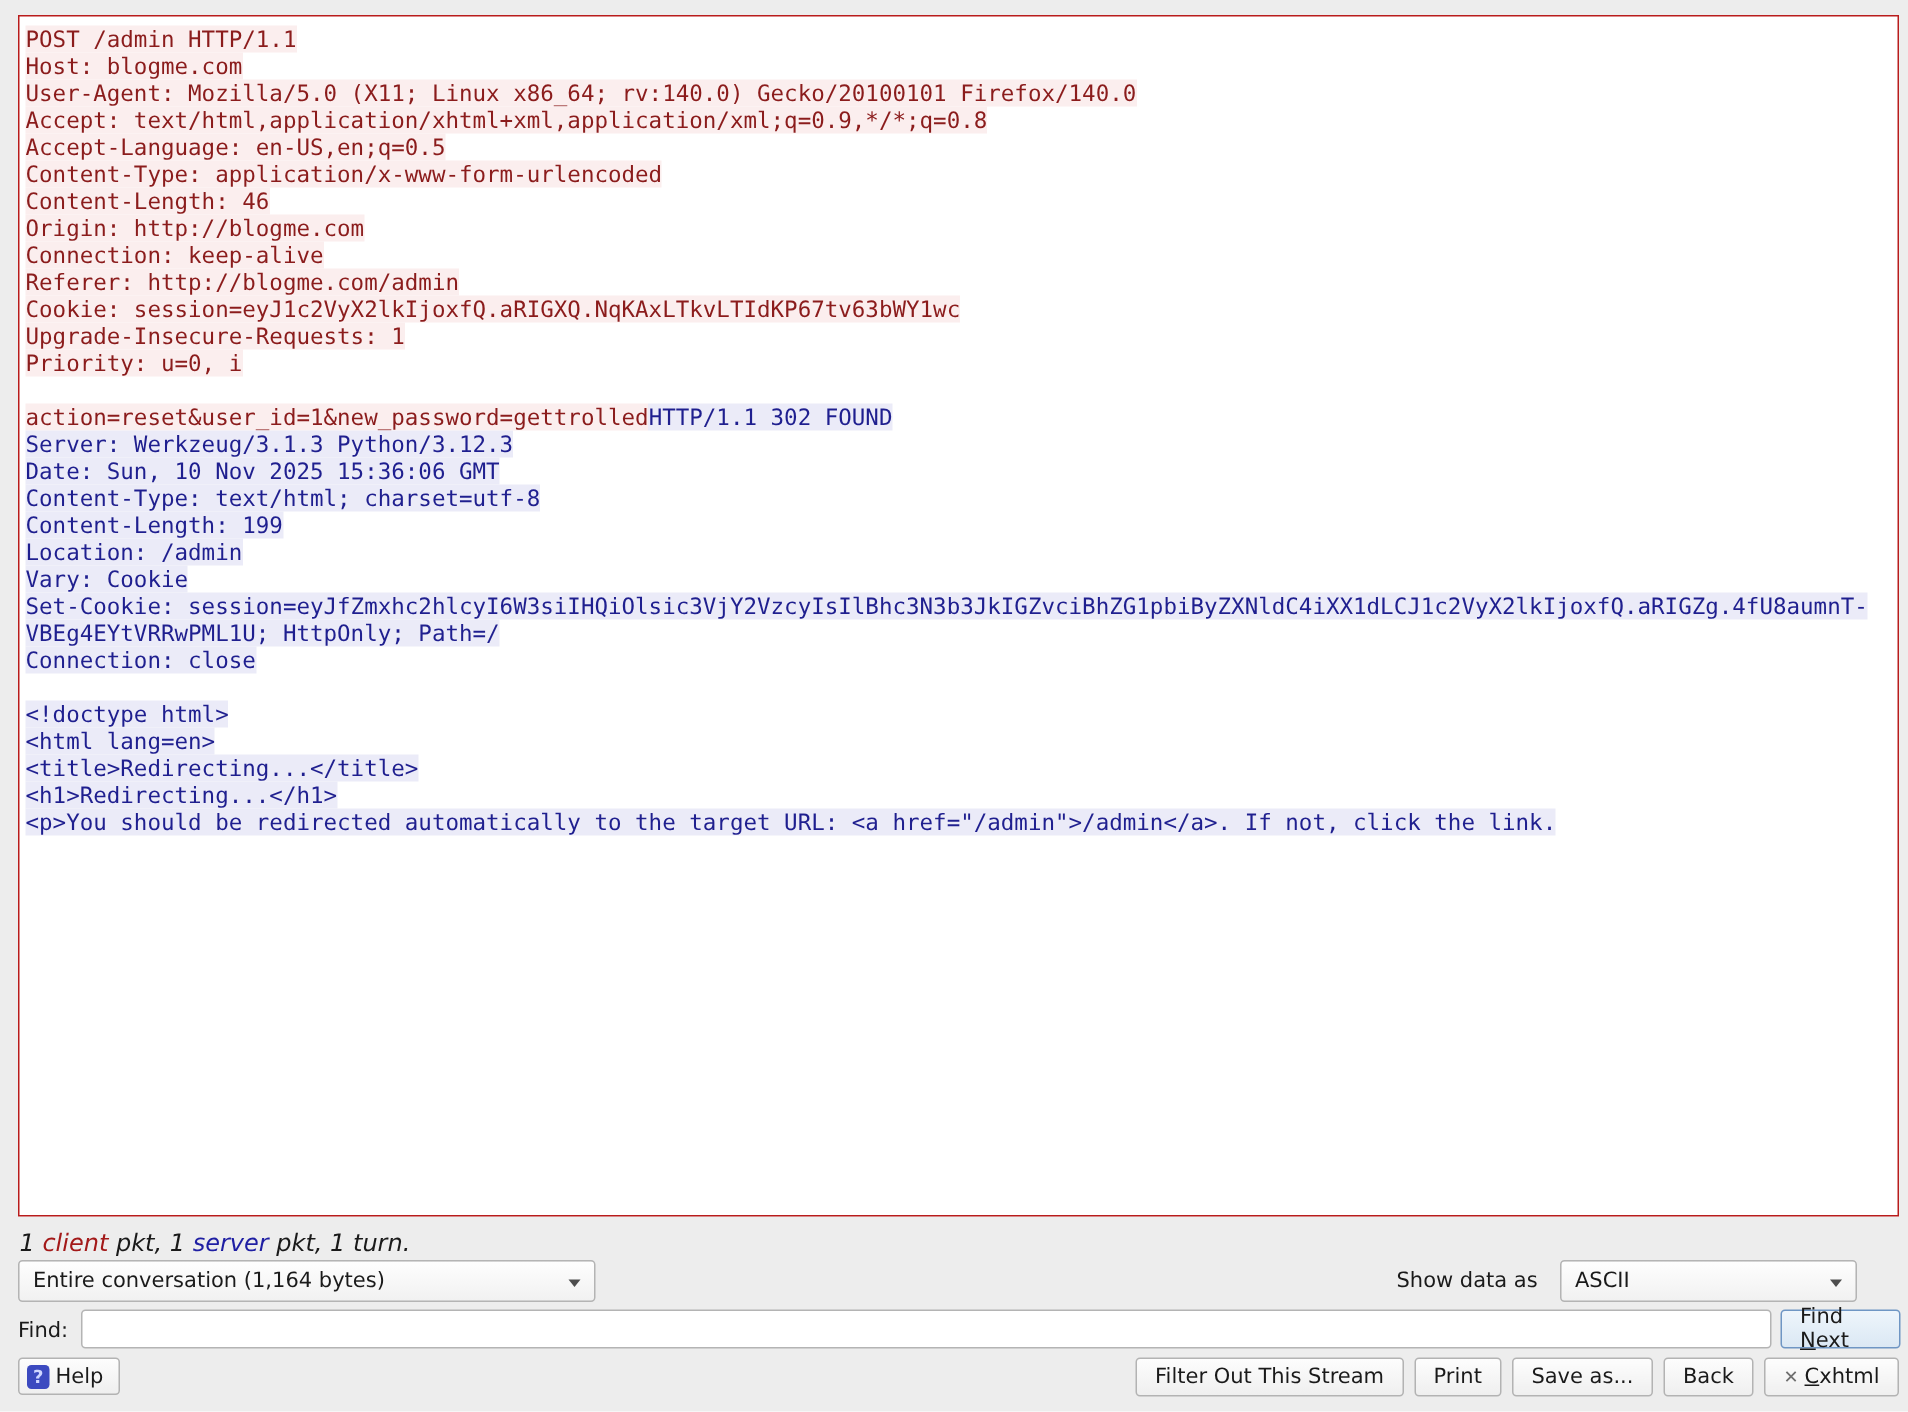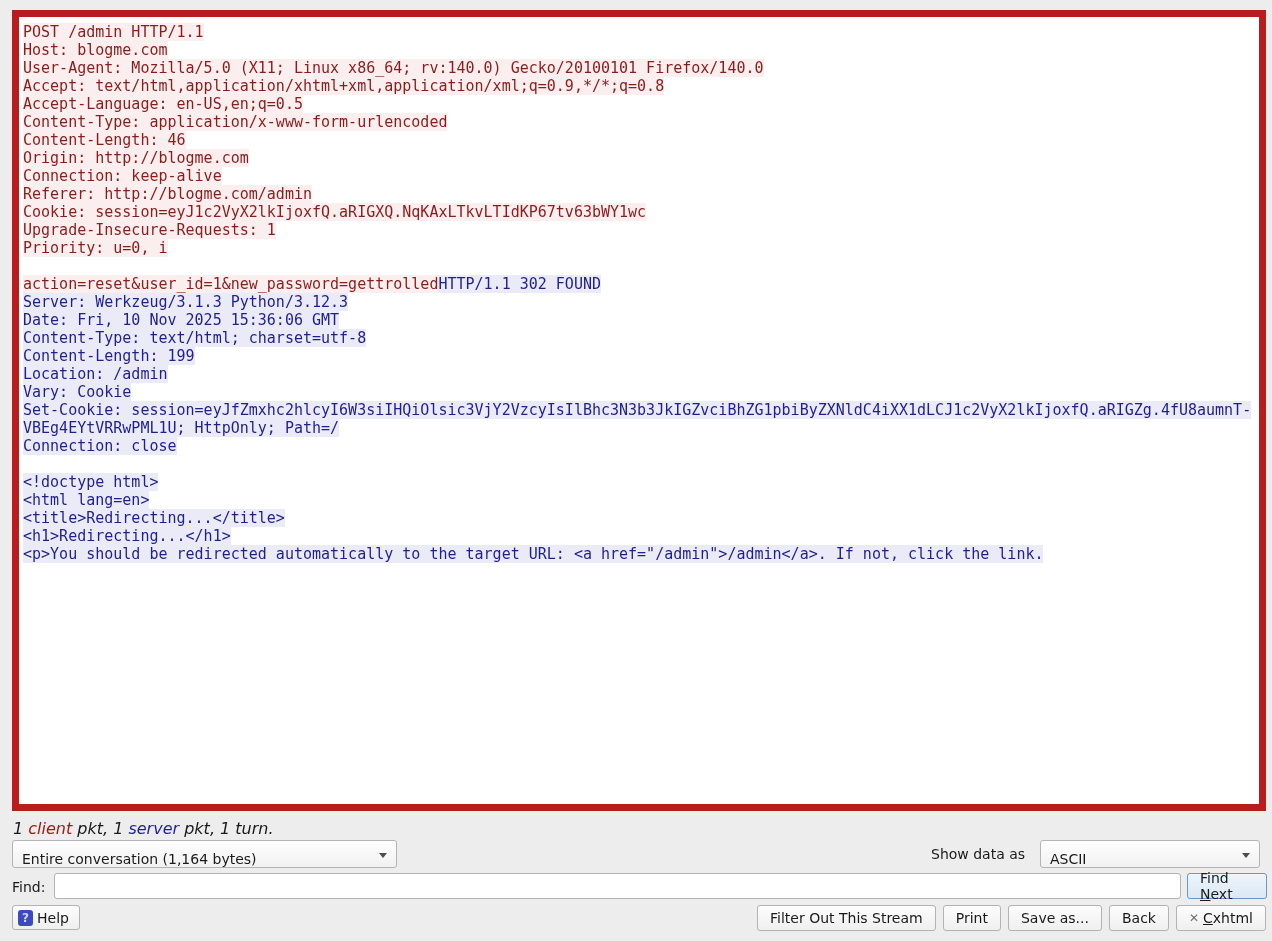--- a/index.html
+++ b/index.html
@@ -9,51 +9,51 @@
     font-family:"DejaVu Sans", "Liberation Sans", sans-serif;
     color:#1a1a1a;
     --client-text:#8b1c1c; --client-bg:#fbeeee;
     --server-text:#1f1f8f; --server-bg:#ebebf8;
     --client-stat:#a31919; --server-stat:#1f1fa3;
   }
 
   
   .stream-area {
     position:absolute; left:12px; top:10px; width:1254px; height:801px;
-    box-sizing:border-box; background:#ffffff; border:7px solid #b91c1c;
+    box-sizing:border-box; background:#ffffff; border:1px solid #b91c1c;
     padding:6px 2px 0 4px;
     font-family:"DejaVu Sans Mono", "Liberation Mono", monospace;
     font-size:15px; line-height:18px; overflow:hidden;
   }
   .line { white-space:pre; }
   .seg-client { color:var(--client-text); background:var(--client-bg); }
   .seg-server { color:var(--server-text); background:var(--server-bg); }
 
   
   .stats {
     position:absolute; left:13px; top:819px; font-size:16px; font-style:italic;
   }
   .stats .c { color:var(--client-stat); }
   .stats .s { color:var(--server-stat); }
 
   
   .combo {
     position:absolute; box-sizing:border-box; height:28px;
     background:linear-gradient(#fefefe,#f1f1f1);
     border:1px solid #b4b4b4; border-radius:3px;
-    display:flex; align-items:flex-end;
+    display:flex; align-items:center;
     font-size:14px; padding:0 26px 0 9px; cursor:default;
   }
   .combo .arrow {
     position:absolute; right:9px; top:12px; width:0; height:0;
     border-left:4px solid transparent; border-right:4px solid transparent;
     border-top:5px solid #4d4d4d;
   }
   #conv-combo   { left:12px;   top:840px; width:385px; }
-  #showas-combo { left:1040px; top:840px; width:220px; }
+  #showas-combo { left:1040px; top:840px; width:198px; }
   .showas-label { position:absolute; left:931px; top:846px; font-size:14px; }
 
   
   .find-label { position:absolute; left:12px; top:879px; font-size:14px; }
   .find-input {
     position:absolute; left:54px; top:873px; width:1127px; height:26px;
     box-sizing:border-box; border:1px solid #b4b4b4; border-radius:3px;
     background:#ffffff; font-size:14px; padding:0 6px; outline:none;
     font-family:"DejaVu Sans", sans-serif;
   }
@@ -98,21 +98,21 @@
     <div class="line"><span class="seg-client">Content-Length: 46</span></div>
     <div class="line"><span class="seg-client">Origin: http://blogme.com</span></div>
     <div class="line"><span class="seg-client">Connection: keep-alive</span></div>
     <div class="line"><span class="seg-client">Referer: http://blogme.com/admin</span></div>
     <div class="line"><span class="seg-client">Cookie: session=eyJ1c2VyX2lkIjoxfQ.aRIGXQ.NqKAxLTkvLTIdKP67tv63bWY1wc</span></div>
     <div class="line"><span class="seg-client">Upgrade-Insecure-Requests: 1</span></div>
     <div class="line"><span class="seg-client">Priority: u=0, i</span></div>
     <div class="line">&nbsp;</div>
     <div class="line"><span class="seg-client">action=reset&amp;user_id=1&amp;new_password=gettrolled</span><span class="seg-server">HTTP/1.1 302 FOUND</span></div>
     <div class="line"><span class="seg-server">Server: Werkzeug/3.1.3 Python/3.12.3</span></div>
-    <div class="line"><span class="seg-server">Date: Fri, 10 Nov 2025 15:36:06 GMT</span></div>
+    <div class="line"><span class="seg-server">Date: Sun, 10 Nov 2025 15:36:06 GMT</span></div>
     <div class="line"><span class="seg-server">Content-Type: text/html; charset=utf-8</span></div>
     <div class="line"><span class="seg-server">Content-Length: 199</span></div>
     <div class="line"><span class="seg-server">Location: /admin</span></div>
     <div class="line"><span class="seg-server">Vary: Cookie</span></div>
     <div class="line"><span class="seg-server">Set-Cookie: session=eyJfZmxhc2hlcyI6W3siIHQiOlsic3VjY2VzcyIsIlBhc3N3b3JkIGZvciBhZG1pbiByZXNldC4iXX1dLCJ1c2VyX2lkIjoxfQ.aRIGZg.4fU8aumnT-</span></div>
     <div class="line"><span class="seg-server">VBEg4EYtVRRwPML1U; HttpOnly; Path=/</span></div>
     <div class="line"><span class="seg-server">Connection: close</span></div>
     <div class="line">&nbsp;</div>
     <div class="line"><span class="seg-server">&lt;!doctype html&gt;</span></div>
     <div class="line"><span class="seg-server">&lt;html lang=en&gt;</span></div>

